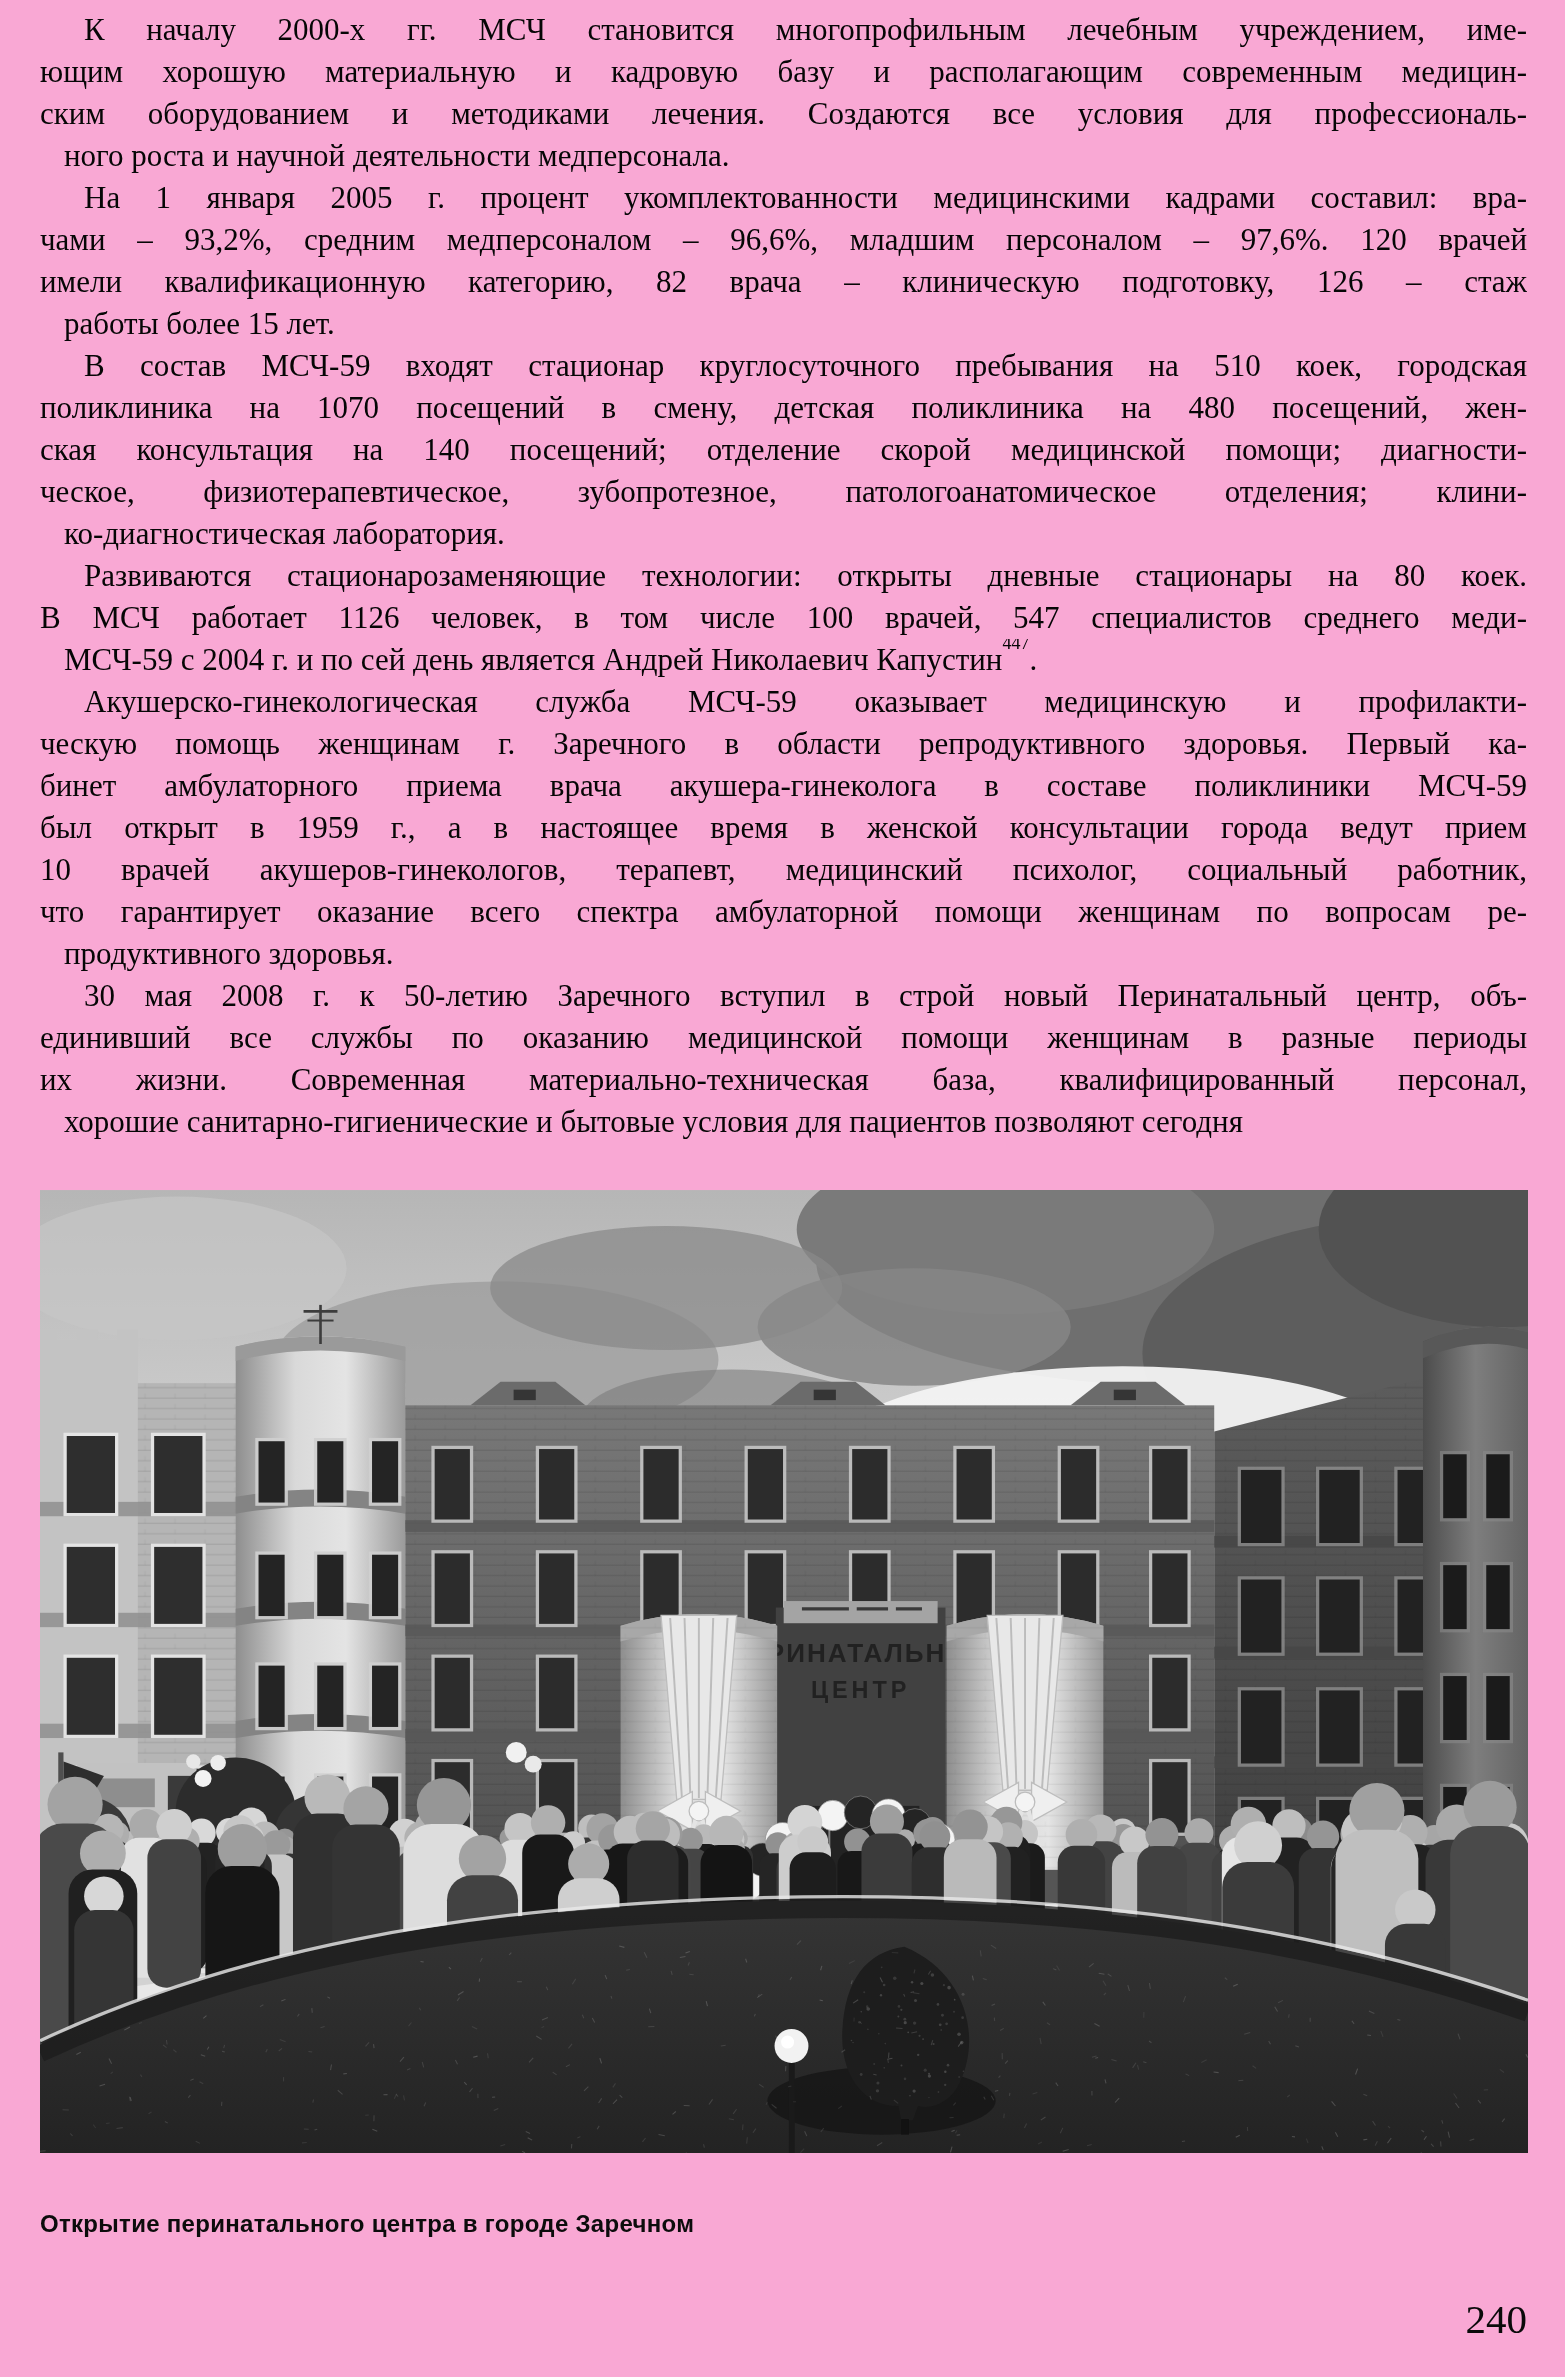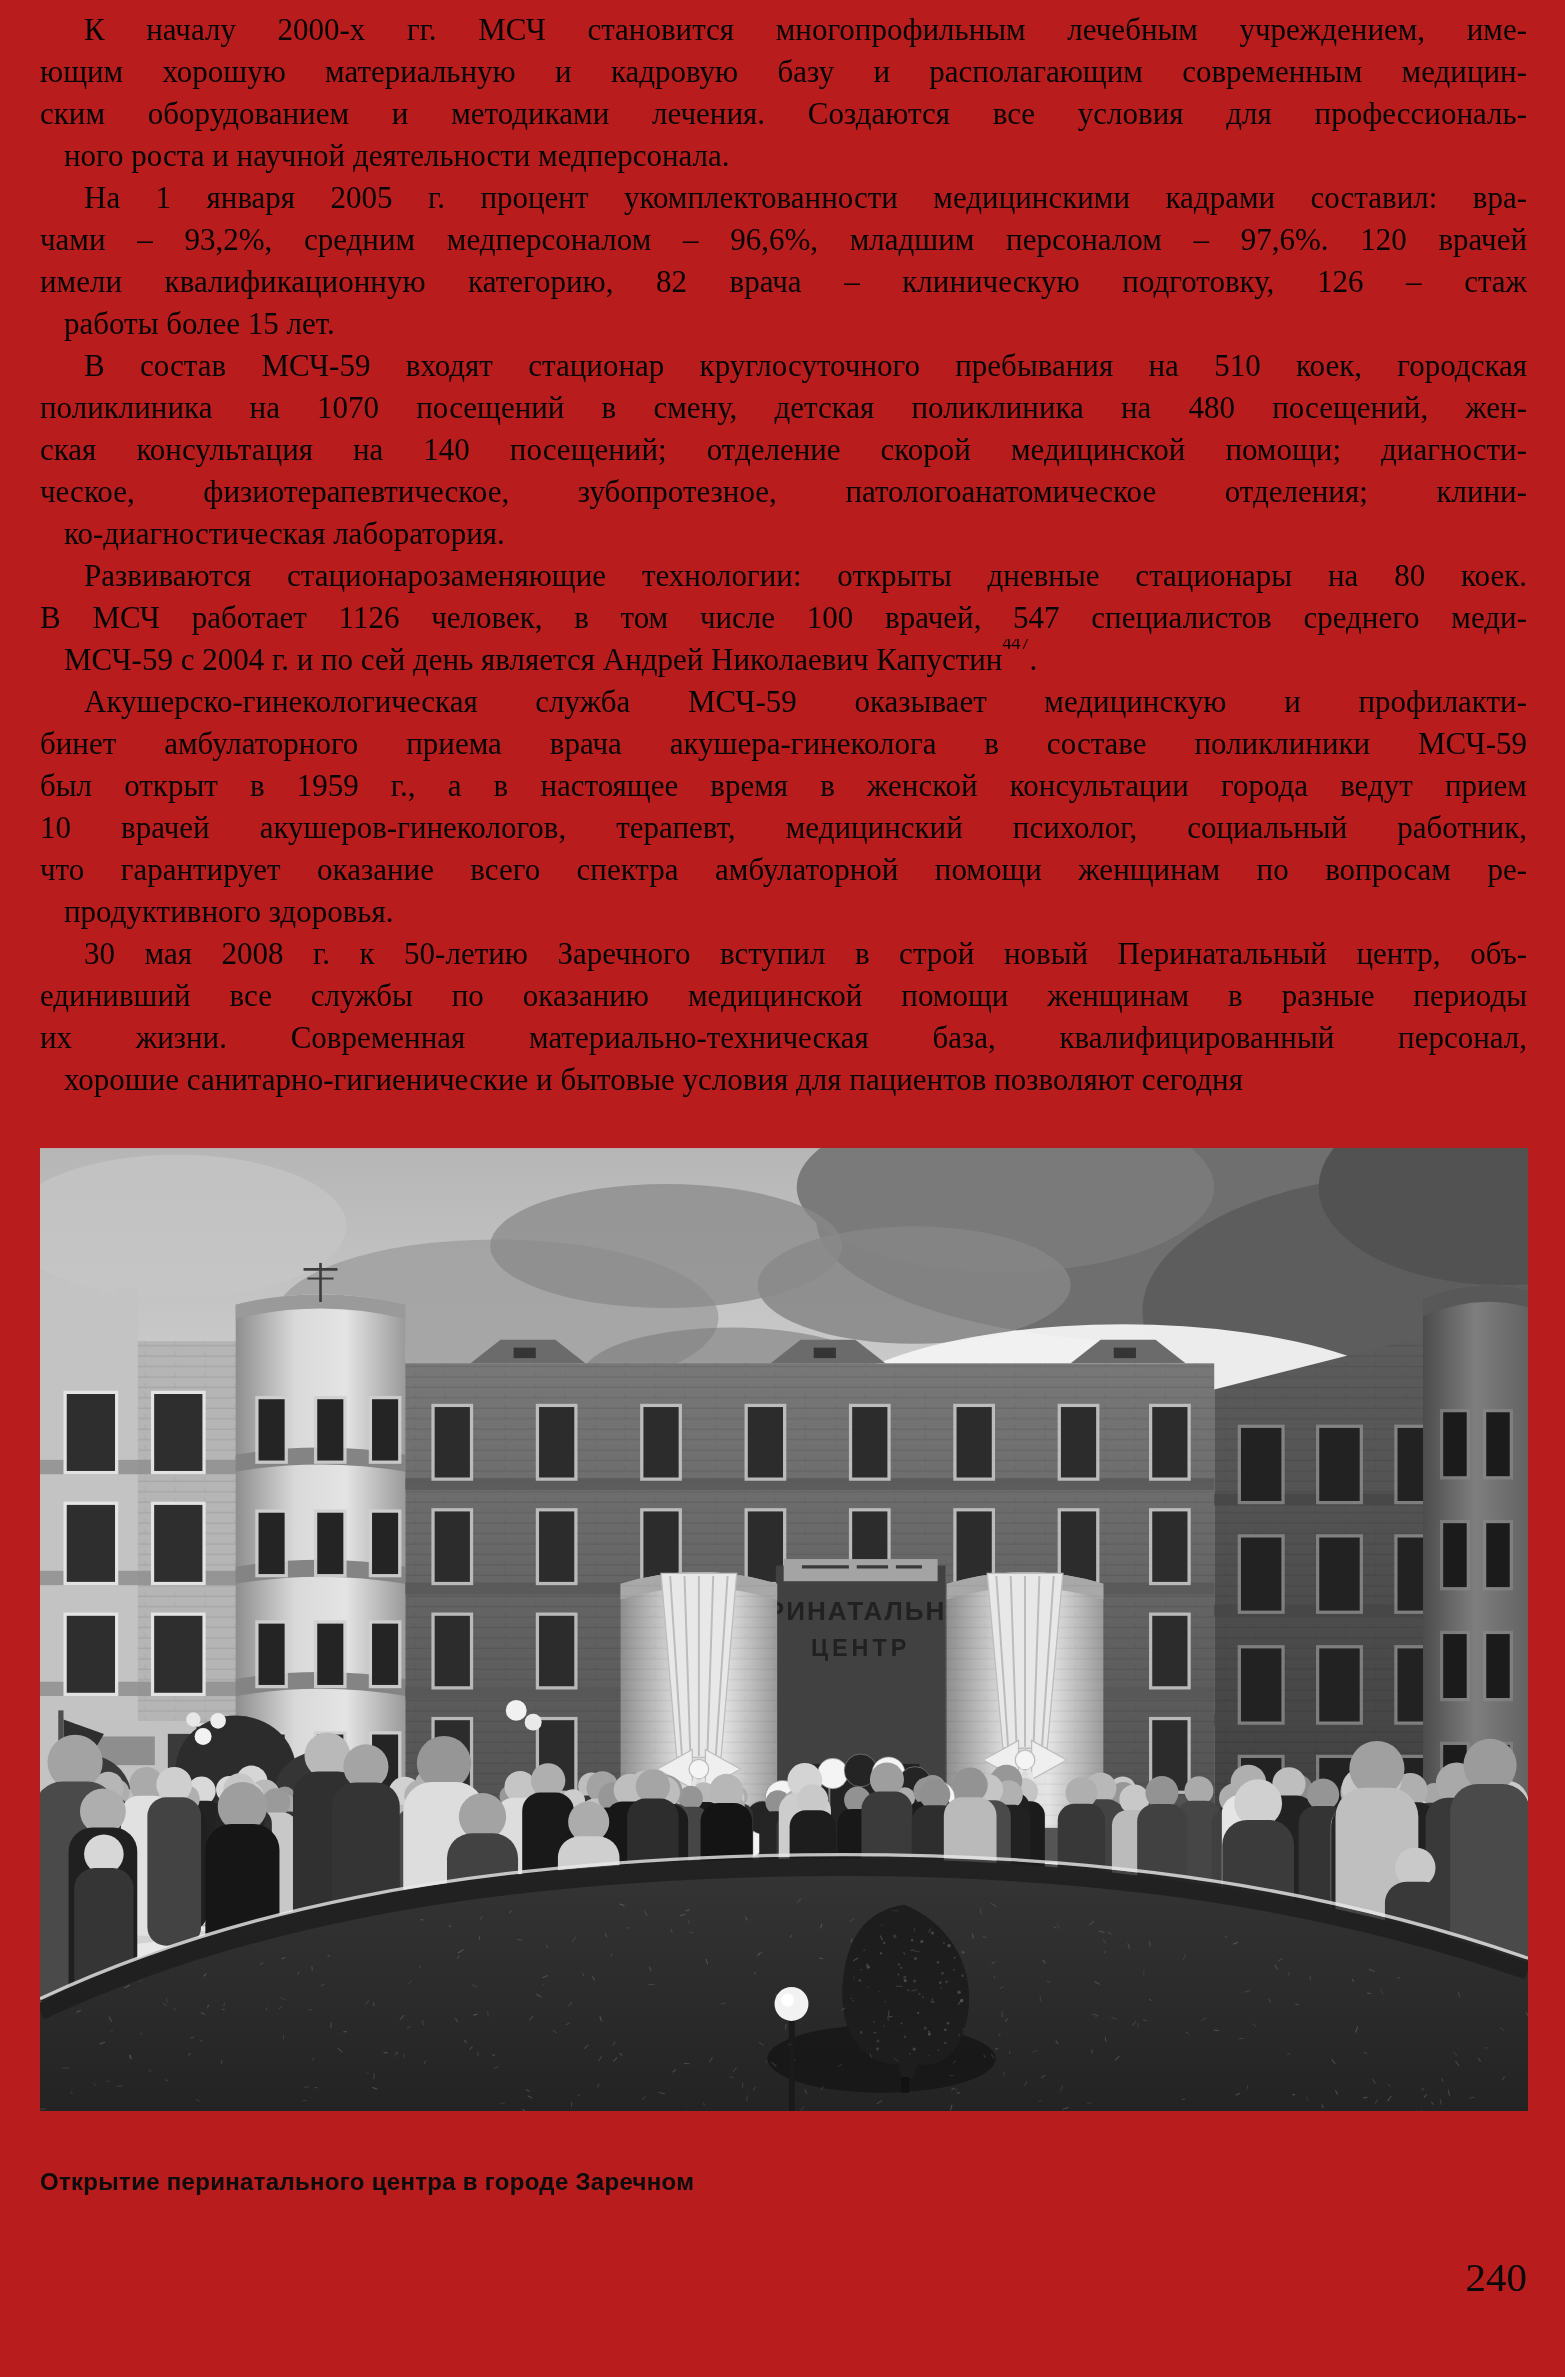--- a/index.html
+++ b/index.html
@@ -1,20 +1,20 @@
 <!DOCTYPE html>
 <html style="font-size:10.4px"><head>
 <meta charset="utf-8">
 <style>
   html,body{margin:0;padding:0;background:#ffffff;}
   .page{
     position:relative;
     width:1565px;
     height:2377px;
-    background:#b91c1c;
+    background:#f9a8d4;
     box-sizing:border-box;
     padding:9px 38px 0 40px;
     font-family:"Liberation Serif","DejaVu Serif",serif;
     color:#000000;
     overflow:hidden;
   }
   .text-block{width:1487px;}
   .para{margin:0;}
   .line{
     font-size:31px;
@@ -82,20 +82,21 @@
         <div class="line">ческое, физиотерапевтическое, зубопротезное, патологоанатомическое отделения; клини-</div>
         <div class="line last">ко-диагностическая лаборатория.</div>
       </div>
       <div class="para">
         <div class="line first">Развиваются стационарозаменяющие технологии: открыты дневные стационары на 80 коек.</div>
         <div class="line">В МСЧ работает 1126 человек, в том числе 100 врачей, 547 специалистов среднего меди-</div>
         <div class="line last">МСЧ-59 с 2004 г. и по сей день является Андрей Николаевич Капустин<sup>447</sup>.</div>
       </div>
       <div class="para">
         <div class="line first">Акушерско-гинекологическая служба МСЧ-59 оказывает медицинскую и профилакти-</div>
+        <div class="line">ческую помощь женщинам г. Заречного в области репродуктивного здоровья. Первый ка-</div>
         <div class="line">бинет амбулаторного приема врача акушера-гинеколога в составе поликлиники МСЧ-59</div>
         <div class="line">был открыт в 1959 г., а в настоящее время в женской консультации города ведут прием</div>
         <div class="line">10 врачей акушеров-гинекологов, терапевт, медицинский психолог, социальный работник,</div>
         <div class="line">что гарантирует оказание всего спектра амбулаторной помощи женщинам по вопросам ре-</div>
         <div class="line last">продуктивного здоровья.</div>
       </div>
       <div class="para">
         <div class="line first">30 мая 2008 г. к 50-летию Заречного вступил в строй новый Перинатальный центр, объ-</div>
         <div class="line">единивший все службы по оказанию медицинской помощи женщинам в разные периоды</div>
         <div class="line">их жизни. Современная материально-техническая база, квалифицированный персонал,</div>

